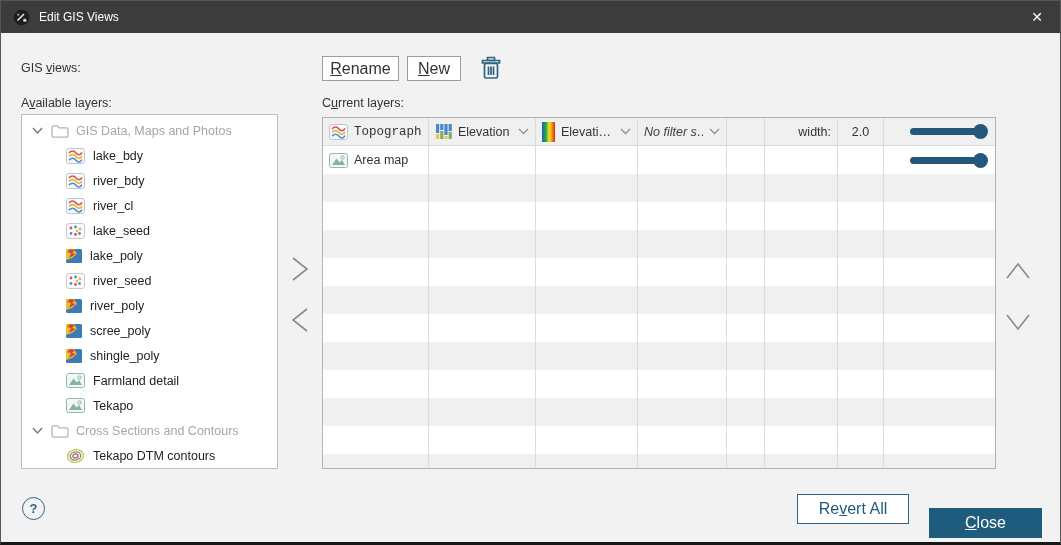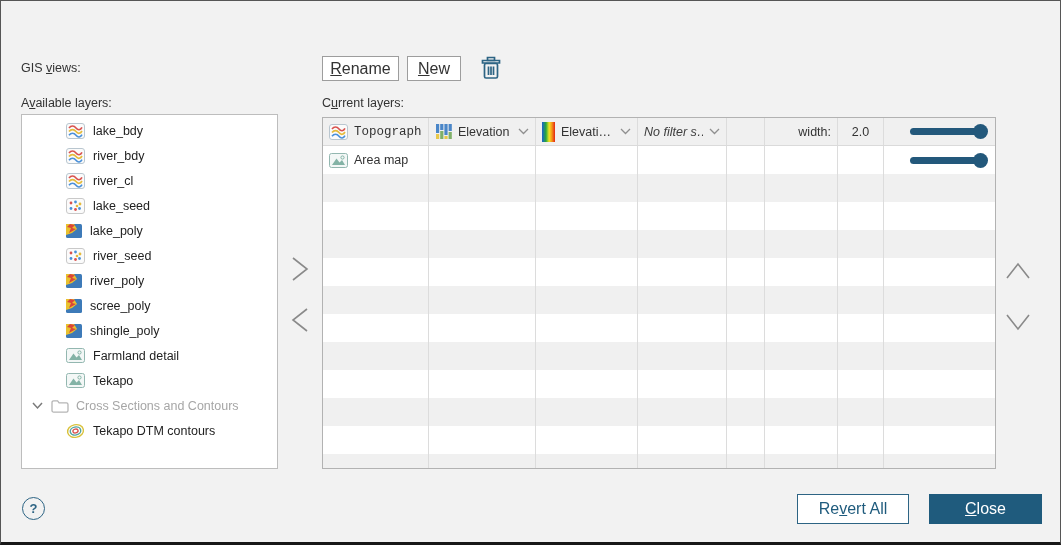--- a/index.html
+++ b/index.html
@@ -40,27 +40,39 @@
   .tcell{display:flex;align-items:center;height:100%;padding:0 6px;gap:6px;border-right:1px solid #dcdcdc;flex-shrink:0;overflow:hidden;}
   .tcell.last{flex:1;border-right:none;}
   .ctext{font-size:12.5px;color:#333;white-space:nowrap;overflow:hidden;}
   .ctext.it{font-style:italic;color:#3d3d3d;}
   .tcell .dd{margin-left:auto;flex-shrink:0;}
   .slider-track{position:absolute;left:26px;right:14px;top:50%;margin-top:-3.5px;height:7px;border-radius:4px;background:#23587b;cursor:pointer;}
   .slider-knob{position:absolute;right:7px;top:50%;margin-top:-7.5px;width:15px;height:15px;border-radius:50%;background:#23587b;cursor:pointer;}
   
   .help{position:absolute;left:21px;top:464px;width:23px;height:23px;border-radius:50%;border:1.5px solid #2d6484;color:#2d6484;display:flex;align-items:center;justify-content:center;font-size:13px;font-weight:bold;cursor:pointer;}
   .btn-revert{left:796px;top:461px;width:112px;height:30px;border:1px solid #2d6484;color:#1f5b7d;background:#fff;}
-  .btn-close{left:928px;top:461px;width:113px;height:30px;background:#1f5b7d;border:1px solid #1f5b7d;color:#fff;}
+  .btn-close{left:928px;top:475px;width:113px;height:30px;background:#1f5b7d;border:1px solid #1f5b7d;color:#fff;}
 </style>
 </head>
 <body>
 
 <div class="dialog">
 
+  <div class="titlebar">
+    <span class="title-icon">
+      <svg width="17" height="17">
+          <circle cx="8.5" cy="8.5" r="7.8" fill="#1d1d1d"></circle>
+          <path d="M4.5 11.5 L11 5" stroke="#e8e8e8" stroke-width="1.6" fill="none"></path>
+          <circle cx="11.8" cy="11.3" r="1.7" fill="#cfcfcf"></circle>
+          <circle cx="5.2" cy="5.6" r="1.2" fill="#9a9a9a"></circle>
+        </svg>
+    </span>
+    <span class="title-text">Edit GIS Views</span>
+    <span class="close-x">✕</span>
+  </div>
 
   <div class="main">
 
     <div class="lbl" style="left:20px;top:28px;"><span>GIS </span><span class="mn">v</span><span>iews:</span></div>
 
 
     <button class="btn btn-rename">
         <span><span></span><span class="mn">R</span><span>ename</span></span>
       </button>
     <button class="btn btn-new">
@@ -74,20 +86,33 @@
               <path d="M4.5 8.5h17v2.5h-17z"></path>
               <rect x="6.5" y="11.5" width="13" height="14.5" rx="1.5"></rect>
               <path d="M10.5 14.5v8.5M13 14.5v8.5M15.5 14.5v8.5"></path>
             </g>
           </svg></span>
     </span>
 
     <div class="lbl" style="left:20px;top:63px;"><span>A</span><span class="mn">v</span><span>ailable layers:</span></div>
 
     <div class="tree-panel">
+        <div class="tree-row folder">
+          <span style="display:flex">
+            <svg width="13" height="13">
+              <polyline points="2,4 6.5,9 11,4" fill="none" stroke="#7a7a7a" stroke-width="1.5"></polyline>
+            </svg>
+          </span>
+          <span style="display:flex">
+            <svg width="18" height="14">
+              <path d="M1 3.5c0-1 .7-1.7 1.6-1.7h4l1.5 2h7.3c.9 0 1.6.7 1.6 1.6v6c0 1-.7 1.7-1.6 1.7H2.6c-.9 0-1.6-.7-1.6-1.7z" fill="#fff" stroke="#b5b5b5" stroke-width="1.3"></path>
+            </svg>
+          </span>
+          <span class="tree-label">GIS Data, Maps and Photos</span>
+        </div>
         <div class="tree-row">
           <span style="display:flex">
             <svg width="19" height="16">
               <rect x="0.5" y="0.5" width="18" height="15" rx="2.5" fill="#fbfbfb" stroke="#b9c6cf"></rect>
               <path d="M3 5c2-2.6 5-2.6 7 0s4.5 2.2 6-.6" fill="none" stroke="#d9534f" stroke-width="1.6"></path>
               <path d="M3 8.6c2-2.6 5-2.6 7 0s4.5 2.2 6-.6" fill="none" stroke="#e5bb3b" stroke-width="1.6"></path>
               <path d="M3 12.2c2-2.6 5-2.6 7 0s4.5 2.2 6-.6" fill="none" stroke="#4a90d9" stroke-width="1.6"></path>
             </svg>
           </span>
           <span class="tree-label">lake_bdy</span>

